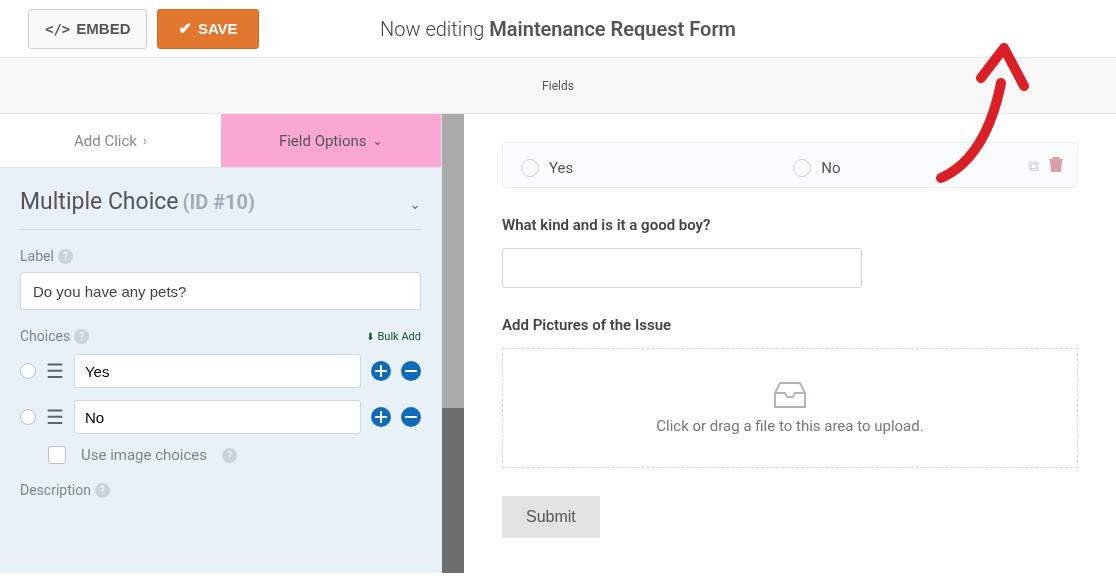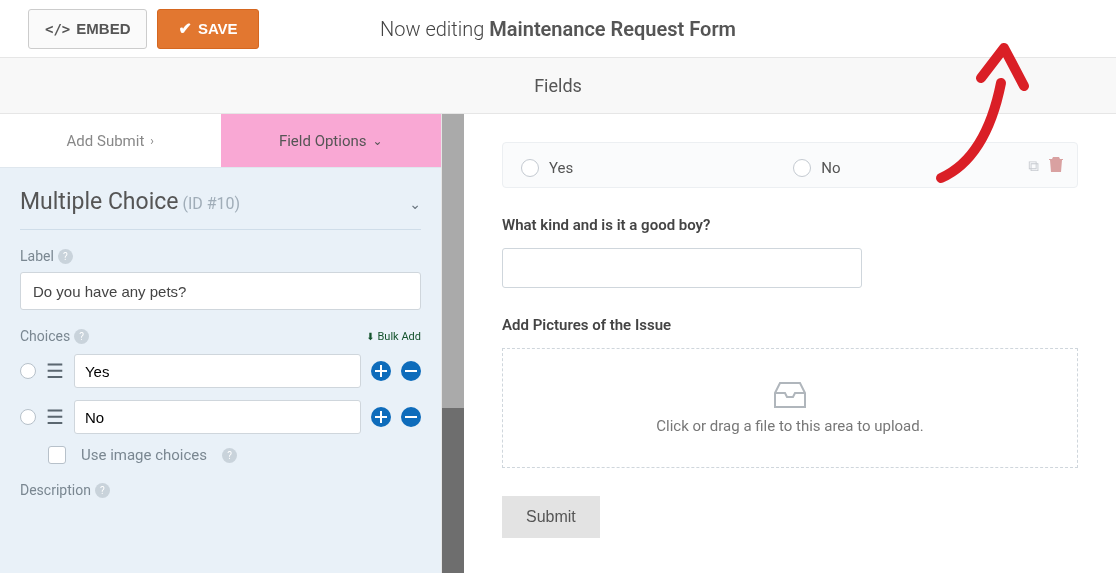--- a/index.html
+++ b/index.html
@@ -8,34 +8,34 @@
   
   .topbar { display: flex; align-items: center; height: 58px; border-bottom: 1px solid #e6e6e6; padding: 16px 28px; position: relative; }
   .now-editing { position: absolute; left: 0; right: 0; text-align: center; font-size: 20px; color: #444; pointer-events: none; font-weight: 300; }
   .now-editing strong { font-weight: 600; color: #555; }
   .btn { display: inline-flex; align-items: center; gap: 6px; height: 40px; padding: 0 16px; border-radius: 3px; font-size: 15px; font-weight: 600; cursor: pointer; border: 1px solid #ccc; background: #fafafa; color: #555; }
   .btn-save { background: #e27730; border-color: #d56720; color: #fff; margin-left: 10px; padding: 0 20px; }
   .embed-icon { font-family: monospace; font-weight: bold; font-size: 14px; }
   .check-icon { font-size: 16px; }
 
   
-  .fields-header { height: 56px; background: #f8f8f8; border-bottom: 1px solid #e6e6e6; display: flex; align-items: center; justify-content: center; font-size: 18px; color: #555; }
+  .fields-header { height: 56px; background: #f8f8f8; border-bottom: 1px solid #e6e6e6; display: flex; align-items: center; justify-content: center; font-size: 12px; color: #555; }
 
   
   .main { display: flex; height: calc(577px - 62px - 56px); }
   .sidebar { width: 442px; display: flex; flex-direction: column; position: relative; border-right: 1px solid #e6e6e6;}
   .tabs { display: flex; height: 54px; border-bottom: 1px solid #dfe7ee; }
   .tab { flex: 1; display: flex; align-items: center; justify-content: center; gap: 6px; font-size: 15px; color: #888; cursor: pointer; background:#fff; }
   .tab.active { background: #f9a8d4; color: #555; }
   .tab-caret { font-size: 12px; }
 
   .options-panel { flex: 1; background: #e9f1f8; padding: 20px; overflow: hidden; }
   .field-type-header { display: flex; align-items: baseline; justify-content: space-between; padding-bottom: 14px; border-bottom: 1px solid #cfdde9; margin-bottom: 18px; }
   .field-type-header .title { font-size: 23px; color: #555; }
-  .field-type-header .fid { color: #a0adb8; font-size: 16px; font-weight: 400; }
+  .field-type-header .fid { color: #a0adb8; font-size: 20px; font-weight: 700; }
   .collapse-caret { color: #6c7781; font-size: 14px; cursor: pointer; }
 
   .opt-label { font-size: 14px; color: #7a8791; margin-bottom: 8px; display: flex; align-items: center; gap: 4px; }
   .help-icon { width: 15px; height: 15px; border-radius: 50%; background: #c9d3db; color: #fff; font-size: 10px; display: inline-flex; align-items: center; justify-content: center; }
   .opt-input { width: 100%; height: 38px; border: 1px solid #cfd6dc; border-radius: 3px; padding: 0 12px; font-size: 15px; background:#fff; color:#444; margin-bottom: 18px; }
 
   .choices-row { display: flex; align-items: center; justify-content: space-between; margin-bottom: 10px; }
   .bulk-add { font-size: 11px; color: #14532d; cursor: pointer; }
   .bulk-add::before { content: "\2B07"; font-size: 10px; margin-right: 3px; }
 
@@ -98,21 +98,21 @@
 </div>
 
 <div class="fields-header">
   <span>Fields</span>
 </div>
 
 <div class="main">
   <div class="sidebar">
     <div class="tabs">
       <div class="tab">
-        <span>Add Submit</span>
+        <span>Add Click</span>
         <span class="tab-caret">›</span>
       </div>
       <div class="tab active">
         <span>Field Options</span>
         <span class="tab-caret">⌄</span>
       </div>
     </div>
 
     <div class="options-panel">
       <div class="field-type-header">

